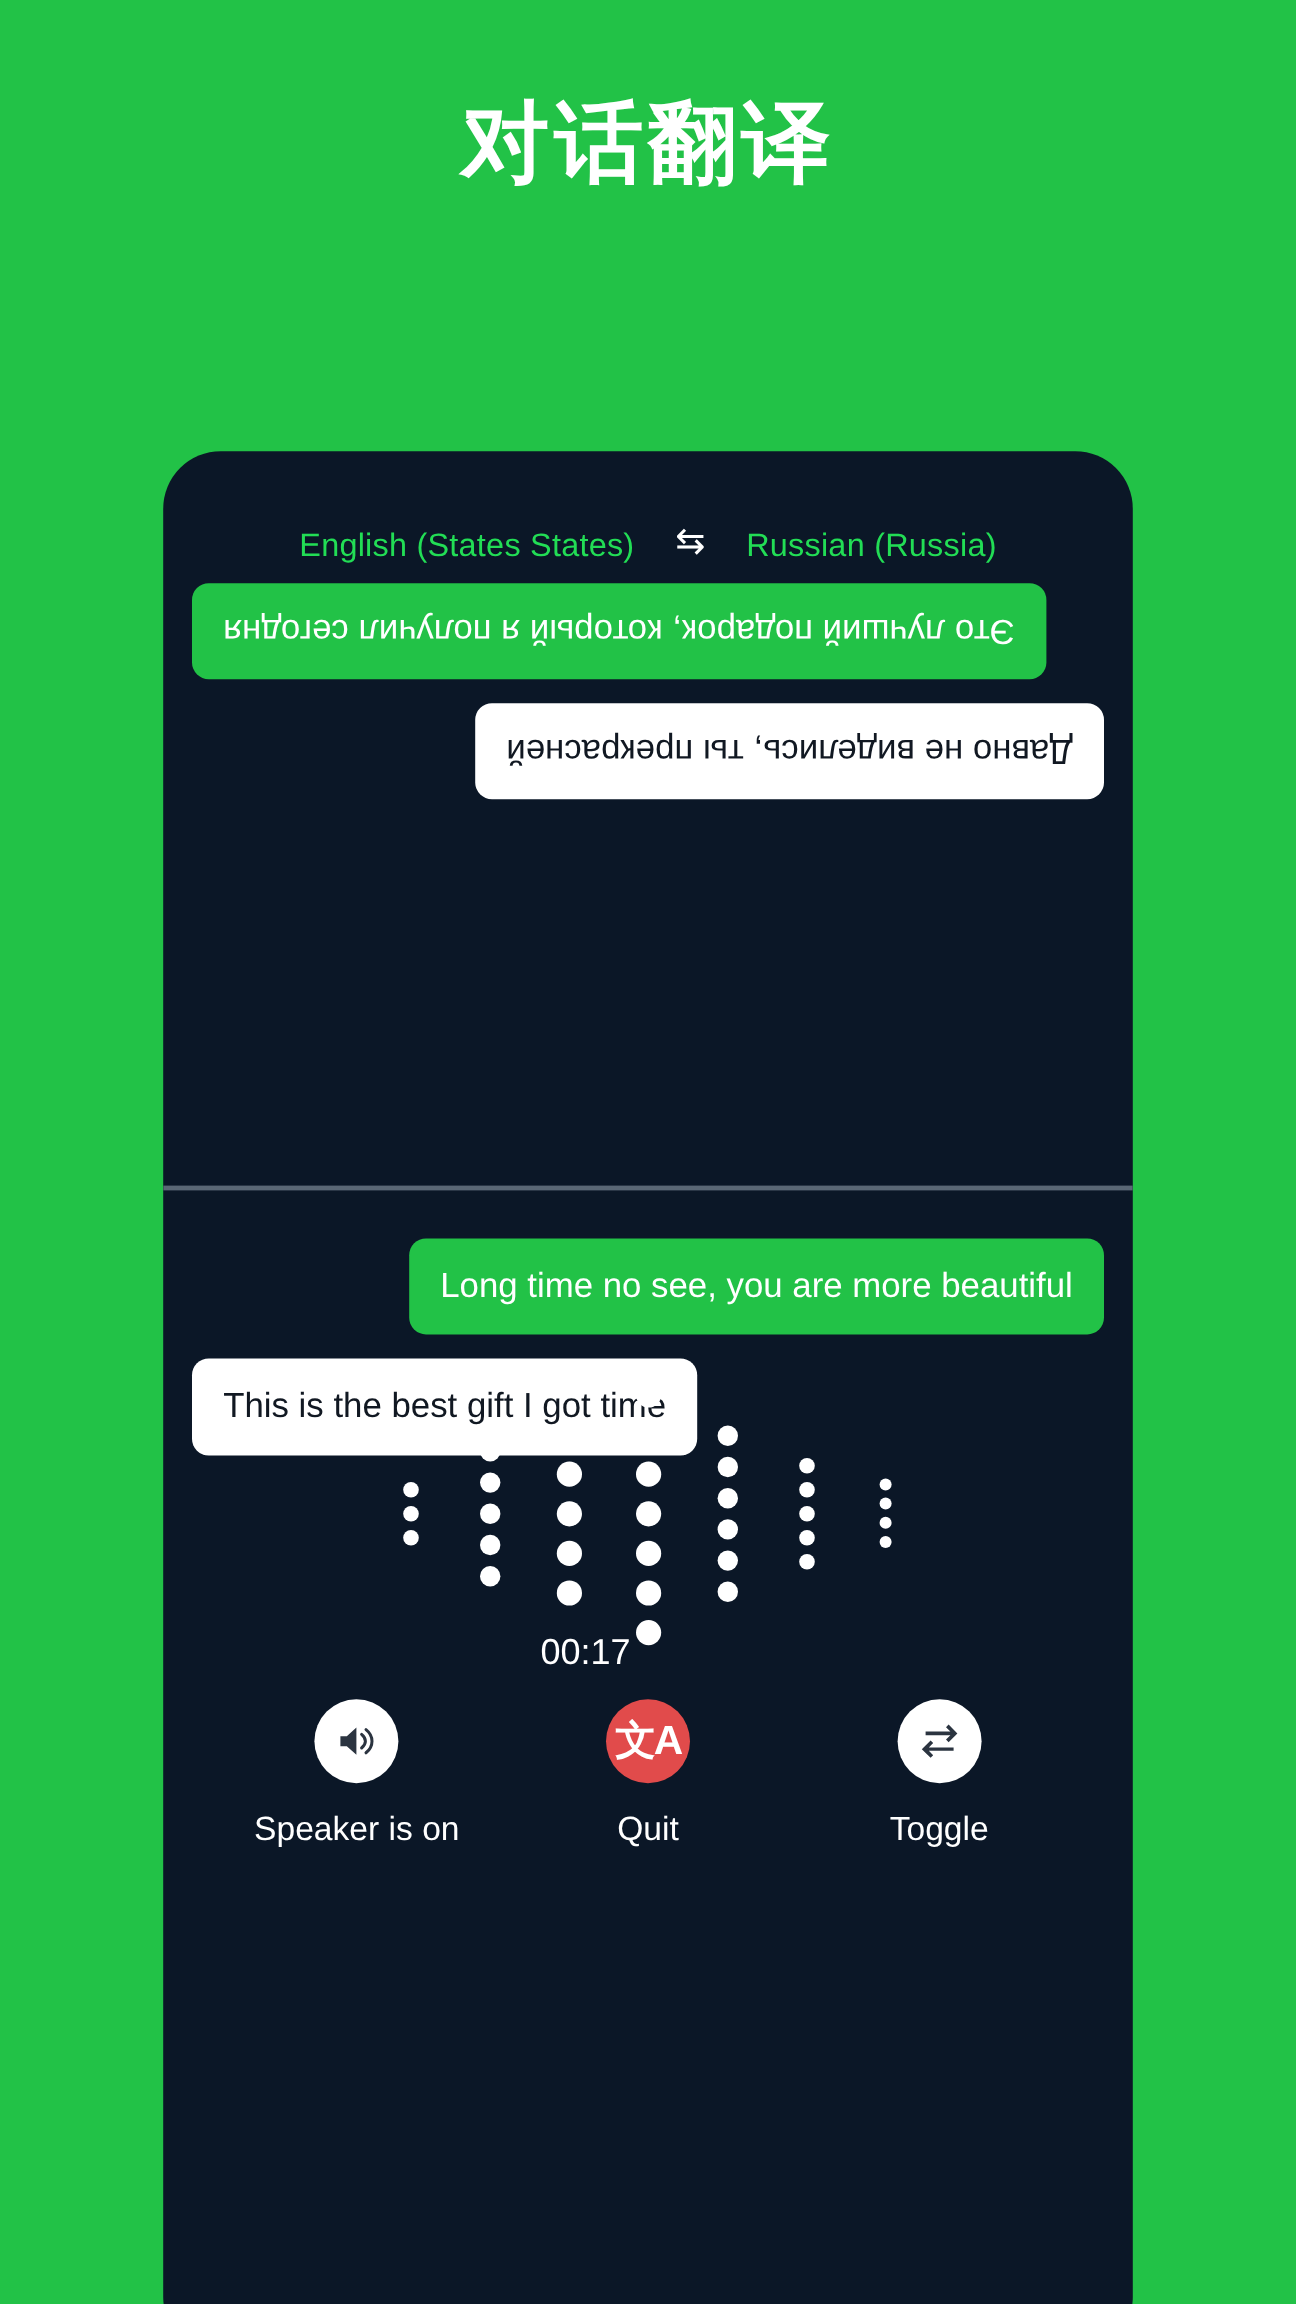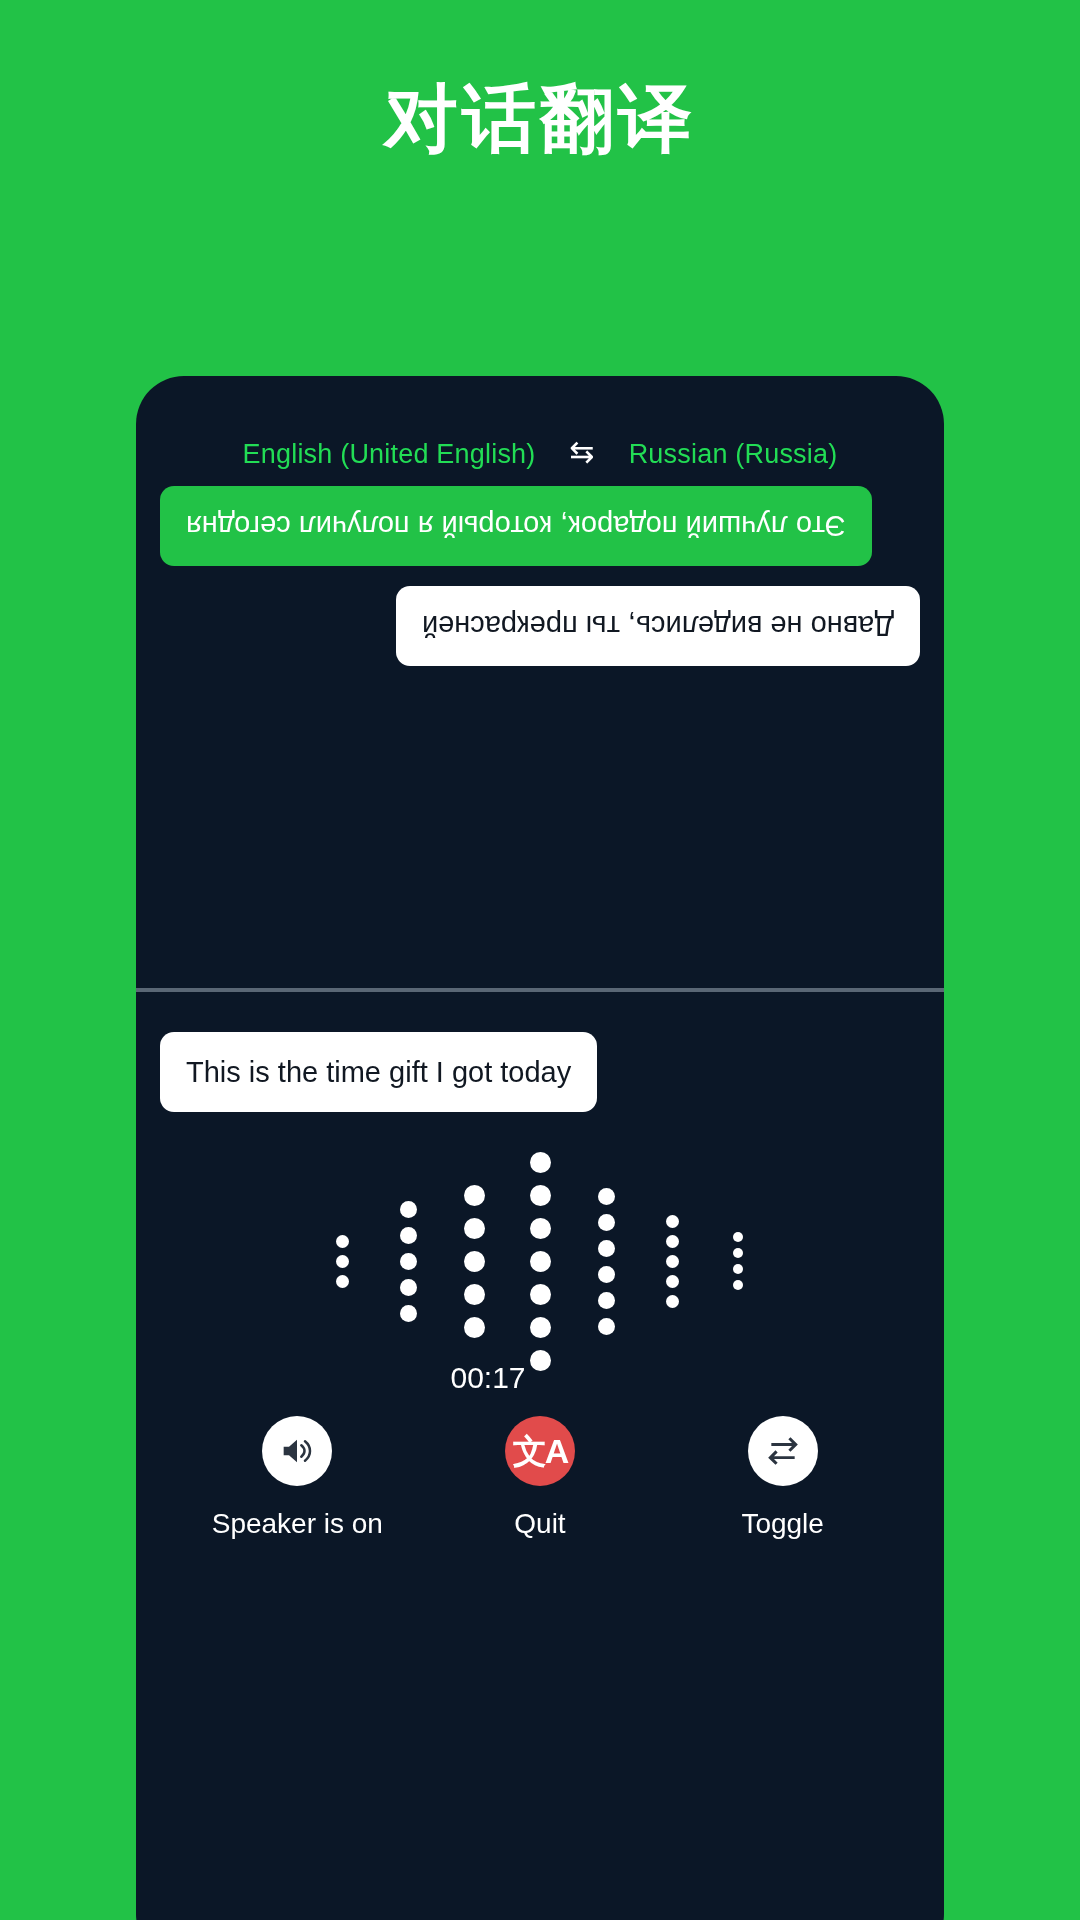--- a/index.html
+++ b/index.html
@@ -206,39 +206,42 @@
   }
 </style>
 </head>
 <body>
 
 <div id="page-title">对话翻译</div>
 
 <div id="phone-card">
 
   <div id="language-bar">
-    <span class="lang-label">English (United English)</span>
+    <span class="lang-label">English (States States)</span>
     <span id="swap-langs-icon">⇆</span>
     <span class="lang-label">Russian (Russia)</span>
   </div>
 
   <div id="remote-pane">
     <div class="bubble-row left">
       <div class="bubble white">Давно не виделись, ты прекрасней</div>
     </div>
     <div class="bubble-row right">
       <div class="bubble green">Это лучший подарок, который я получил сегодня</div>
     </div>
   </div>
 
   <div id="pane-divider"></div>
 
   <div id="local-pane">
+    <div class="bubble-row right">
+      <div class="bubble green">Long time no see, you are more beautiful</div>
+    </div>
     <div class="bubble-row left">
-      <div class="bubble white">This is the time gift I got today</div>
+      <div class="bubble white">This is the best gift I got time</div>
     </div>
   </div>
 
 
   <div id="waveform">
       <div class="wave-col" style="gap: 7px;">
         <div class="wave-dot" style="width: 13px; height: 13px;"></div>
         <div class="wave-dot" style="width: 13px; height: 13px;"></div>
         <div class="wave-dot" style="width: 13px; height: 13px;"></div>
       </div>

